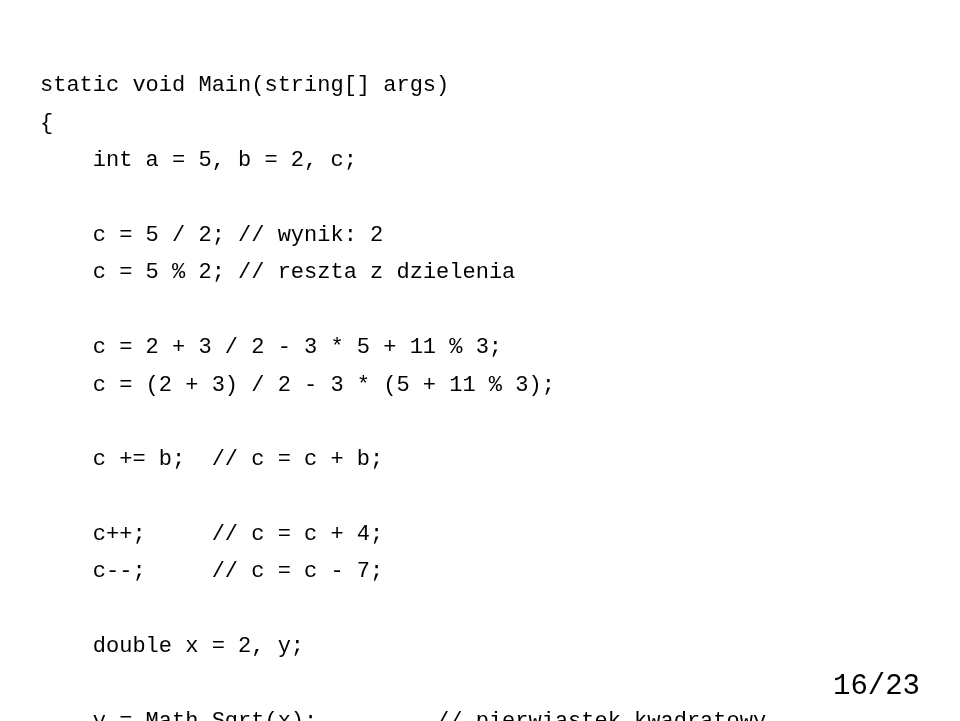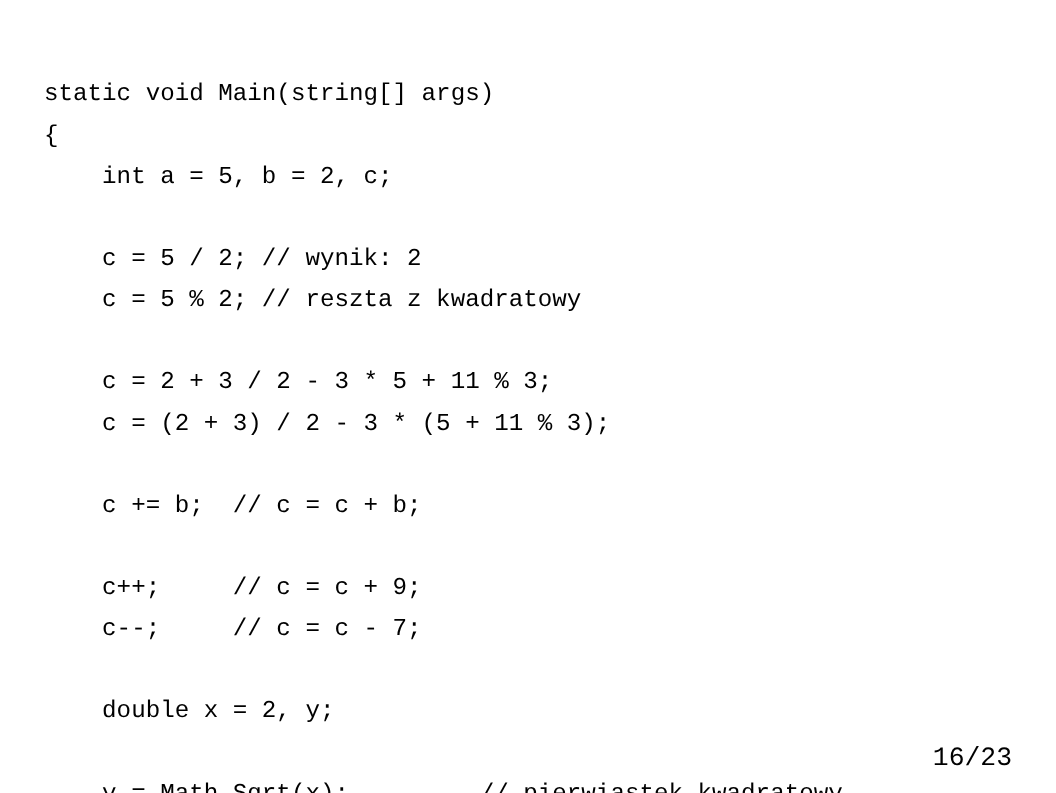--- a/index.html
+++ b/index.html
@@ -23,45 +23,45 @@
       padding: 30px 40px;
       line-height: 1.7;
       white-space: pre;
     }
 
     .page-number {
       position: absolute;
       bottom: 18px;
       right: 40px;
       font-family: 'Courier New', Courier, monospace;
-      font-size: 24px;
+      font-size: 29px;
       color: #000000;
     }
 
     .comment {
       color: #000000;
     }
   </style>
 </head>
 <body>
 
 <div class="code-container">
 <span>static void Main(string[] args)
 {
     int a = 5, b = 2, c;
 
     c = 5 / 2; <span class="comment">// wynik: 2</span>
-    c = 5 % 2; <span class="comment">// reszta z kwadratowy</span>
+    c = 5 % 2; <span class="comment">// reszta z dzielenia</span>
 
     c = 2 + 3 / 2 - 3 * 5 + 11 % 3;
     c = (2 + 3) / 2 - 3 * (5 + 11 % 3);
 
     c += b;  <span class="comment">// c = c + b;</span>
 
-    c++;     <span class="comment">// c = c + 9;</span>
+    c++;     <span class="comment">// c = c + 4;</span>
     c--;     <span class="comment">// c = c - 7;</span>
 
     double x = 2, y;
 
     y = Math.Sqrt(x);         <span class="comment">// pierwiastek kwadratowy</span>
     y = Math.Pow(2, 3);       
     y = Math.Abs(-1.5);       
     y = Math.Sin(Math.PI / 6); 
     y = Math.Round(Math.E);   
 }</span>

